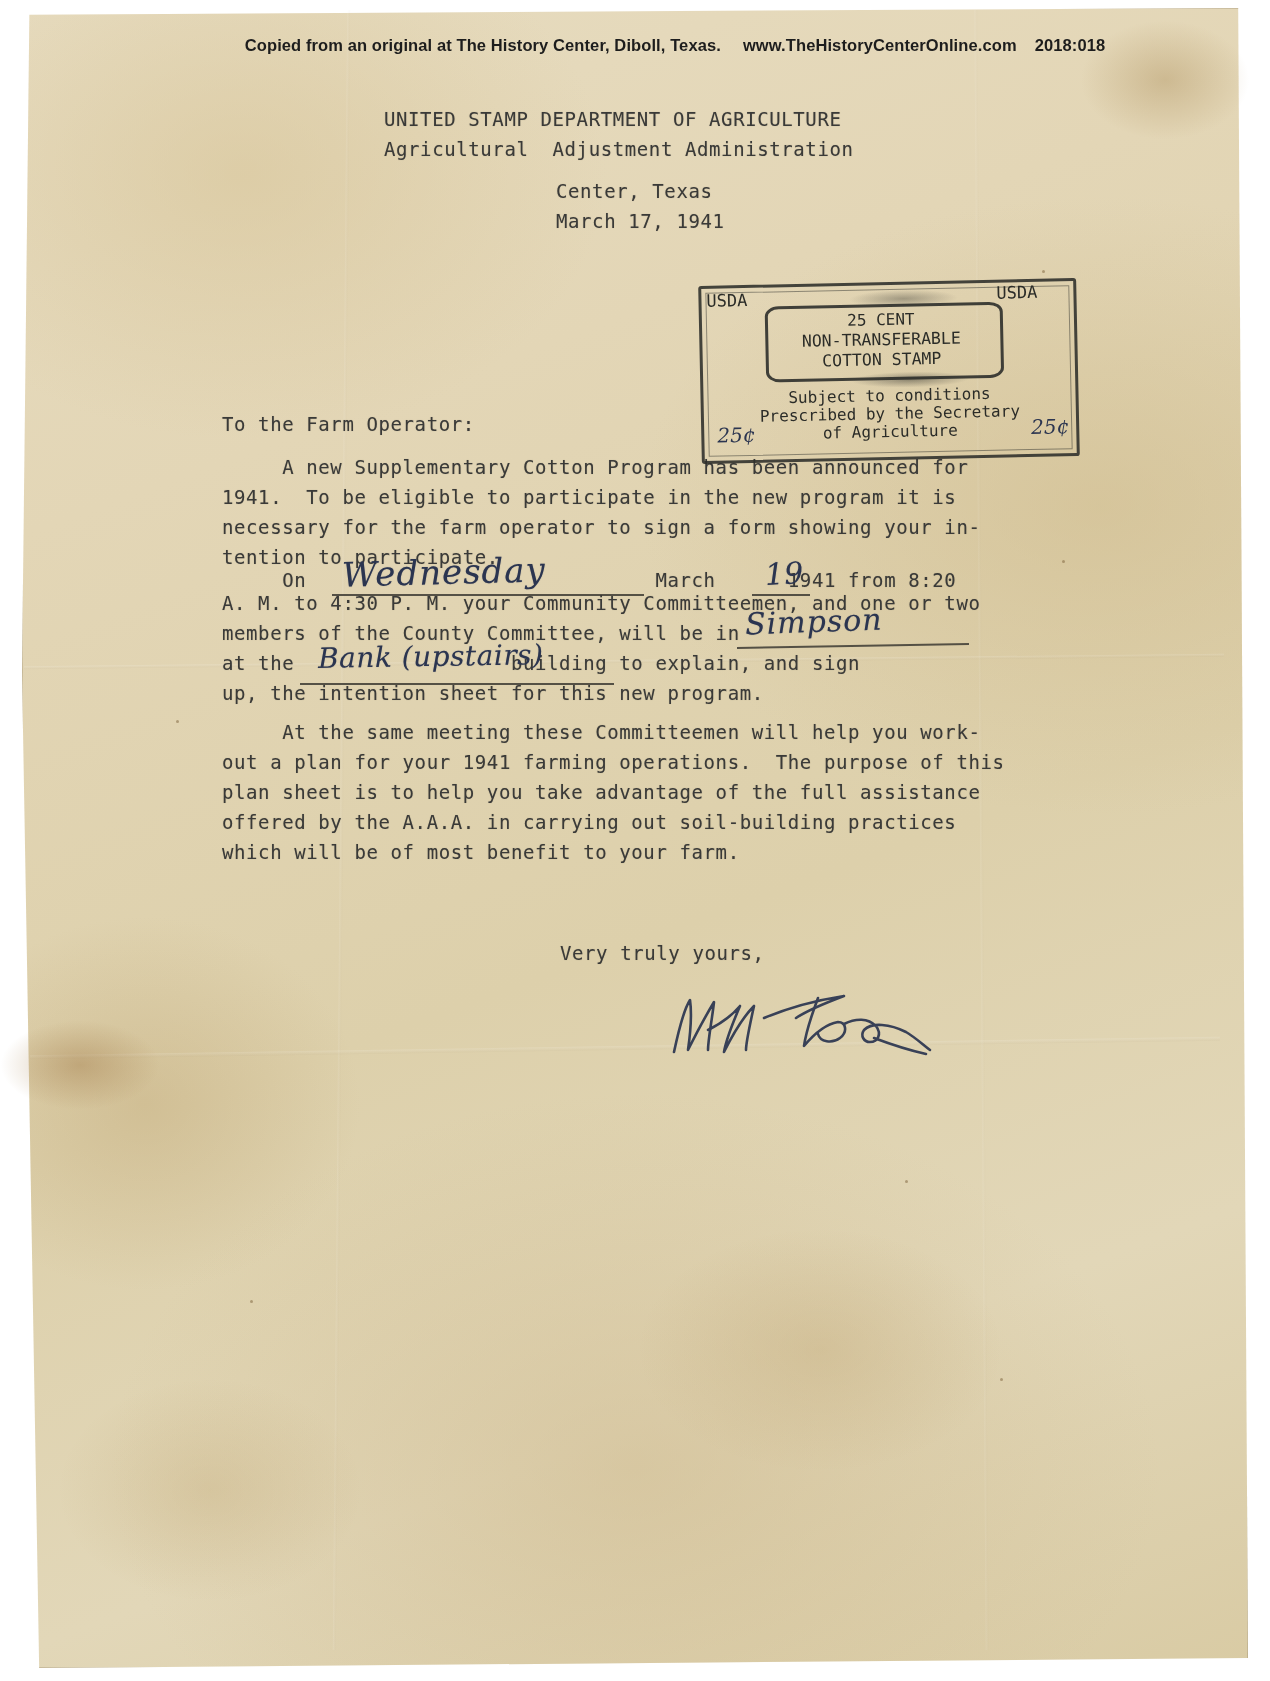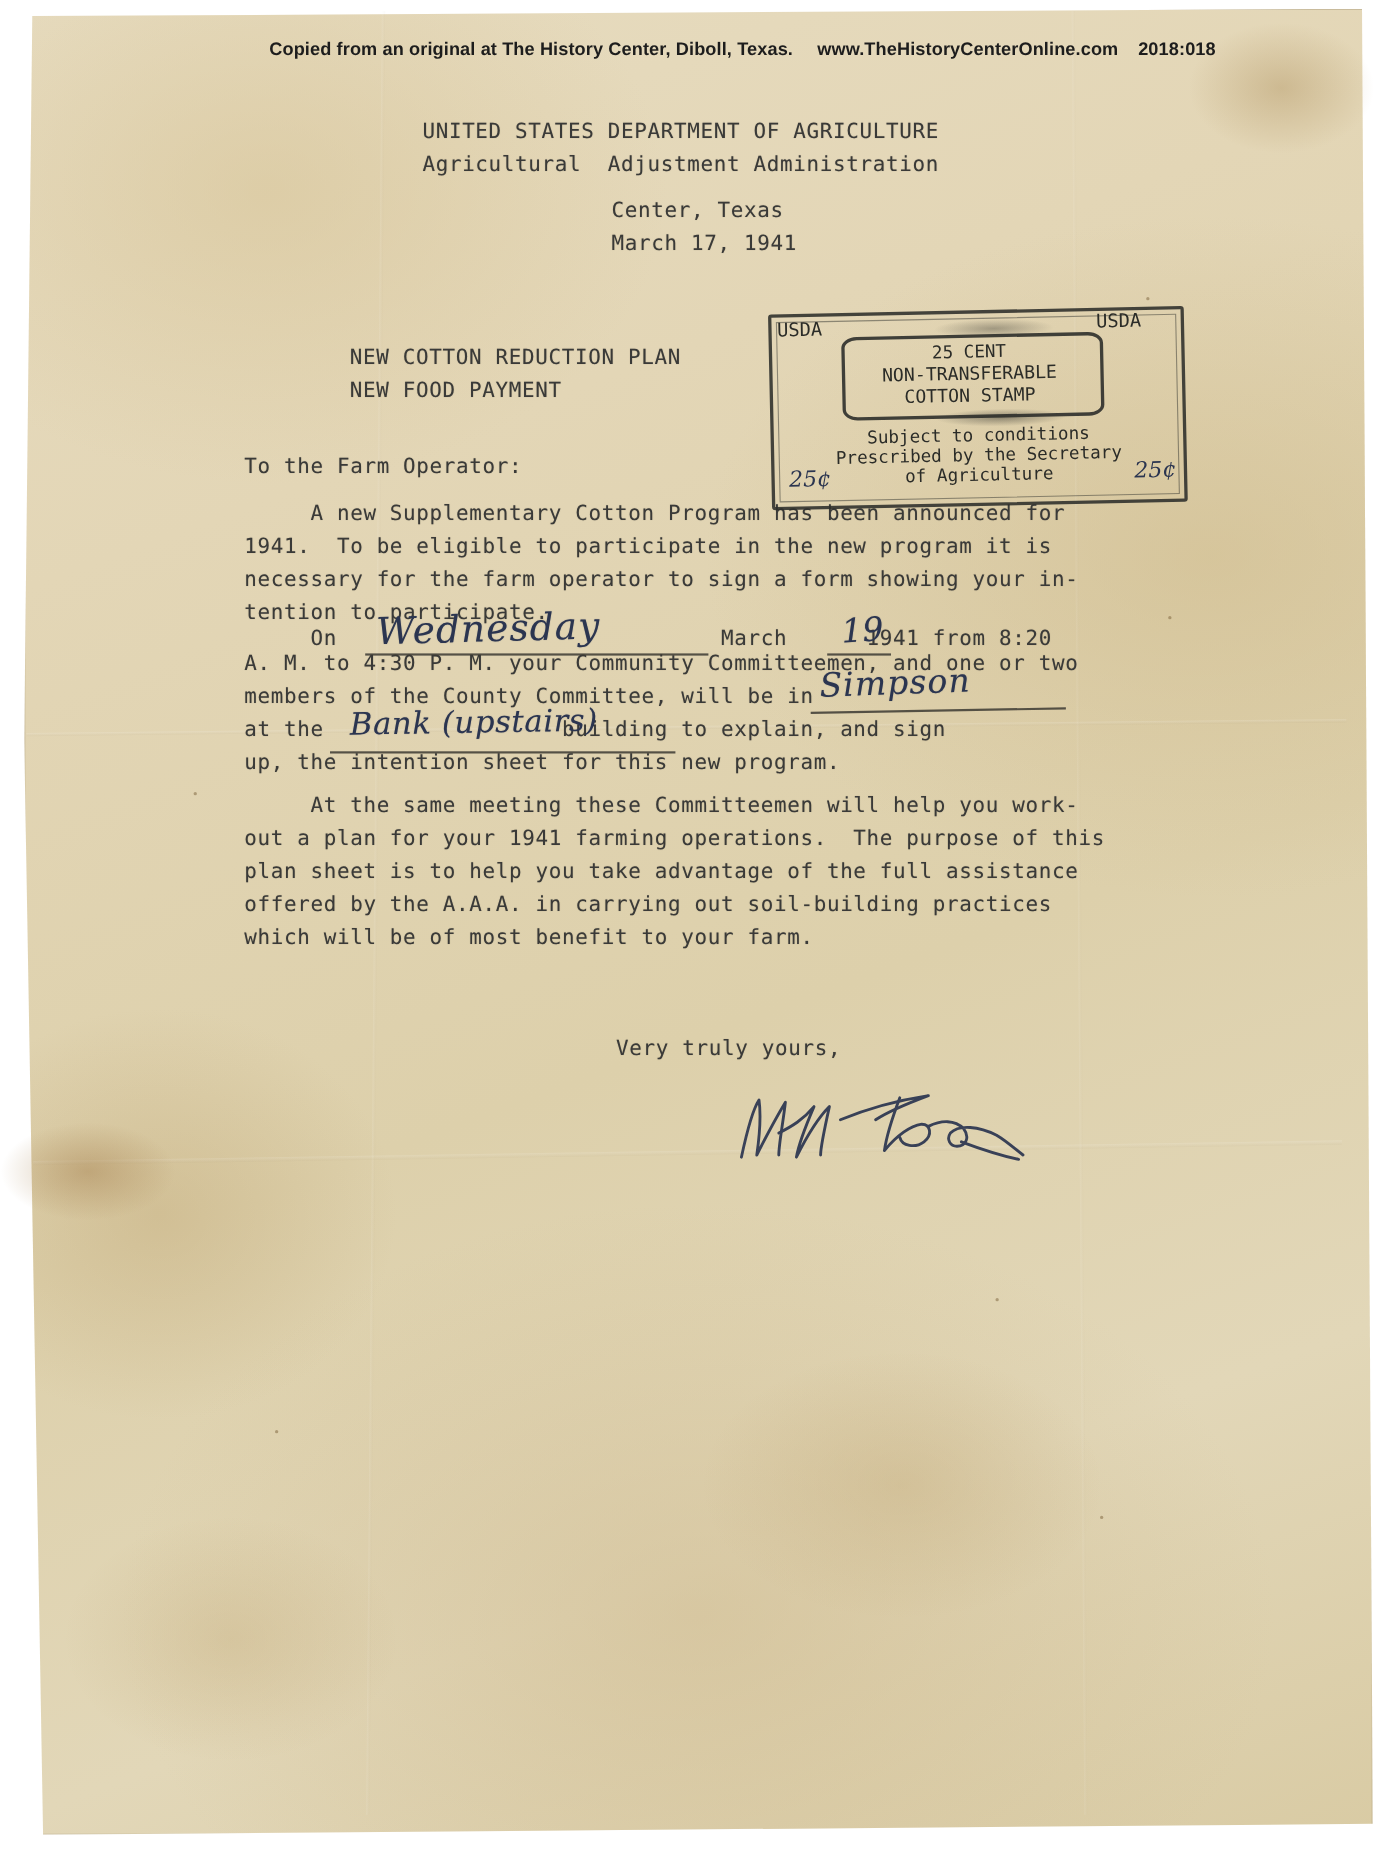--- a/index.html
+++ b/index.html
@@ -216,28 +216,26 @@
   <div class="speck" style="left:1042px;top:270px;"></div>
   <div class="speck" style="left:1062px;top:560px;"></div>
   <div class="speck" style="left:905px;top:1180px;"></div>
   <div class="speck" style="left:250px;top:1300px;"></div>
   <div class="speck" style="left:1000px;top:1378px;"></div>
 
   <div class="credit">
     <span>Copied from an original at The History Center, Diboll, Texas.</span><span class="gap1"></span><span>www.TheHistoryCenterOnline.com</span><span class="gap2"></span><span>2018:018</span>
   </div>
 
-  <div class="tw" id="org"><span>UNITED STATES DEPARTMENT OF AGRICULTURE</span>
+  <div class="tw" id="org"><span>UNITED STAMP DEPARTMENT OF AGRICULTURE</span>
 <span>Agricultural  Adjustment Administration</span></div>
 
   <div class="tw" id="place"><span>Center, Texas</span>
 <span>March 17, 1941</span></div>
 
-  <div class="tw" id="subject"><span>NEW COTTON REDUCTION PLAN</span>
-<span>NEW FOOD PAYMENT</span></div>
 
   <div class="tw" id="salutation">To the Farm Operator:</div>
 
   <div class="tw" id="para1">     A new Supplementary Cotton Program has been announced for
 1941.  To be eligible to participate in the new program it is
 necessary for the farm operator to sign a form showing your in-
 tention to participate.</div>
 
   <div class="tw" id="para2a">     On                             March      1941 from 8:20</div>
   <div class="tw" id="para2b">A. M. to 4:30 P. M. your Community Committeemen, and one or two

